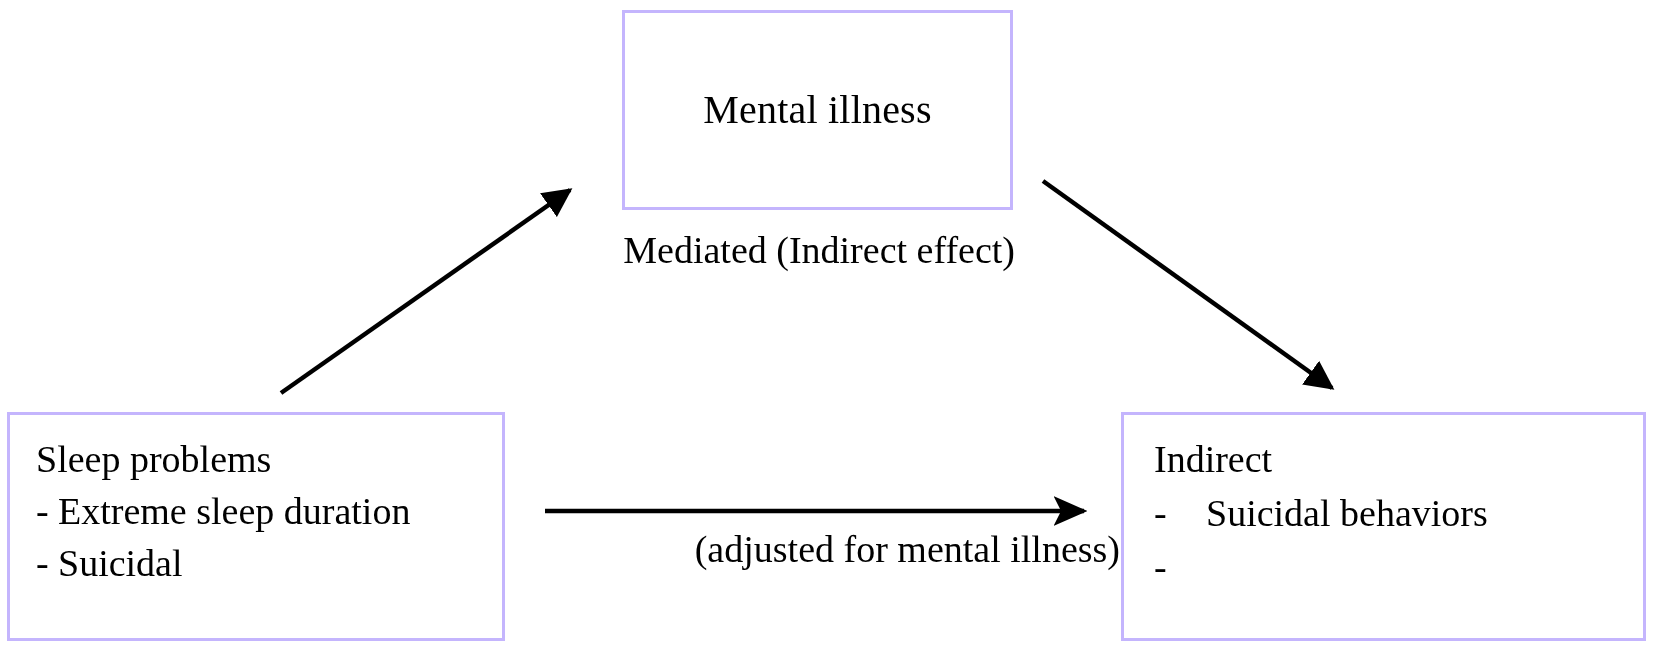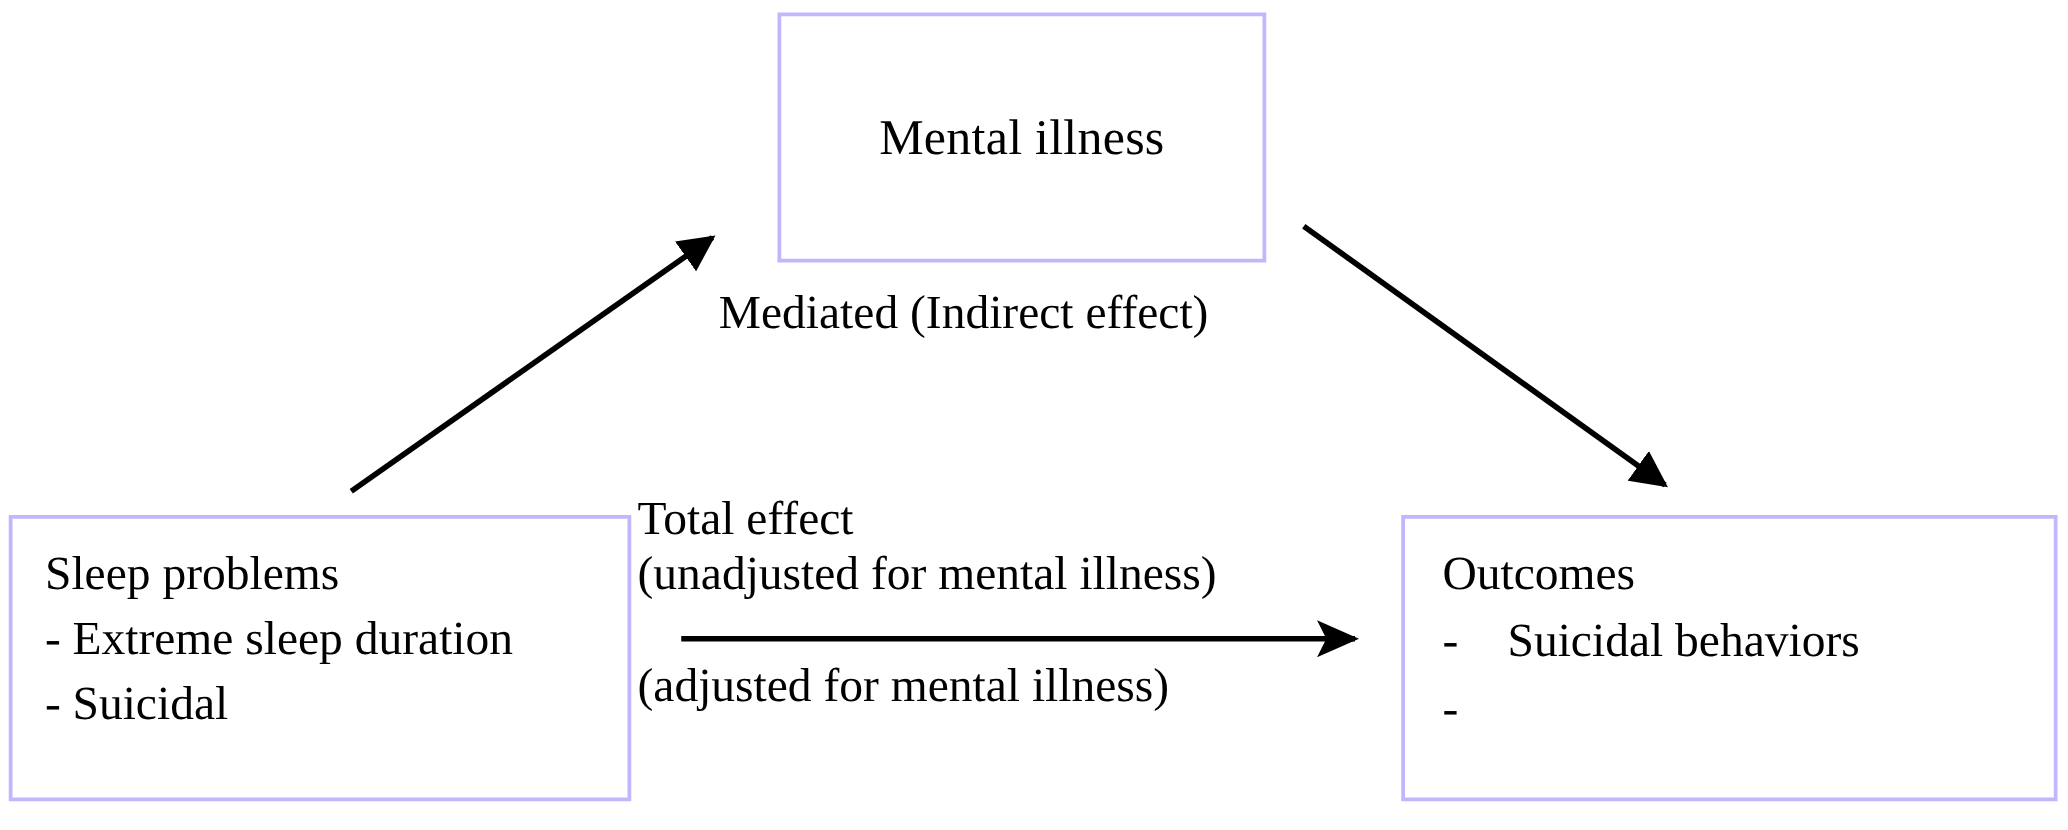--- a/index.html
+++ b/index.html
@@ -72,21 +72,21 @@
   }
   #box-sleep .bullet-mark { width: 22px; }
   #box-outcomes .bullet-mark { width: 52px; }
   #box-sleep .bullet-list li { margin-top: 7px; }
   #box-outcomes .bullet-list li { margin-top: 9px; }
 
   .free-label {
     position: absolute;
     font-size: 38px;
     line-height: 1.16;
-    text-align: left;
+    text-align: right;
     white-space: nowrap;
   }
   #label-mediated {
     left: 575px;
     top: 228px;
     width: 440px;
   }
   #label-total {
     left: 510px;
     top: 393px;
@@ -142,34 +142,30 @@
         <span>Extreme sleep duration</span>
       </li>
       <li>
         <span class="bullet-mark">-</span>
         <span>Suicidal</span>
       </li>
     </ul>
   </div>
 
   <div class="node-box" id="box-outcomes">
-    <div class="node-title">Outcomes</div>
+    <div class="node-title">Indirect</div>
     <ul class="bullet-list">
       <li>
         <span class="bullet-mark">-</span>
         <span>Suicidal behaviors</span>
       </li>
       <li>
         <span class="bullet-mark">-</span>
       </li>
     </ul>
   </div>
 
-  <div class="free-label" id="label-total">
-    <div>Total effect</div>
-    <div>(unadjusted for mental illness)</div>
-  </div>
 
   <div class="free-label" id="label-direct">
     <div>(adjusted for mental illness)</div>
   </div>
 
 </div>
 
 </body></html>

